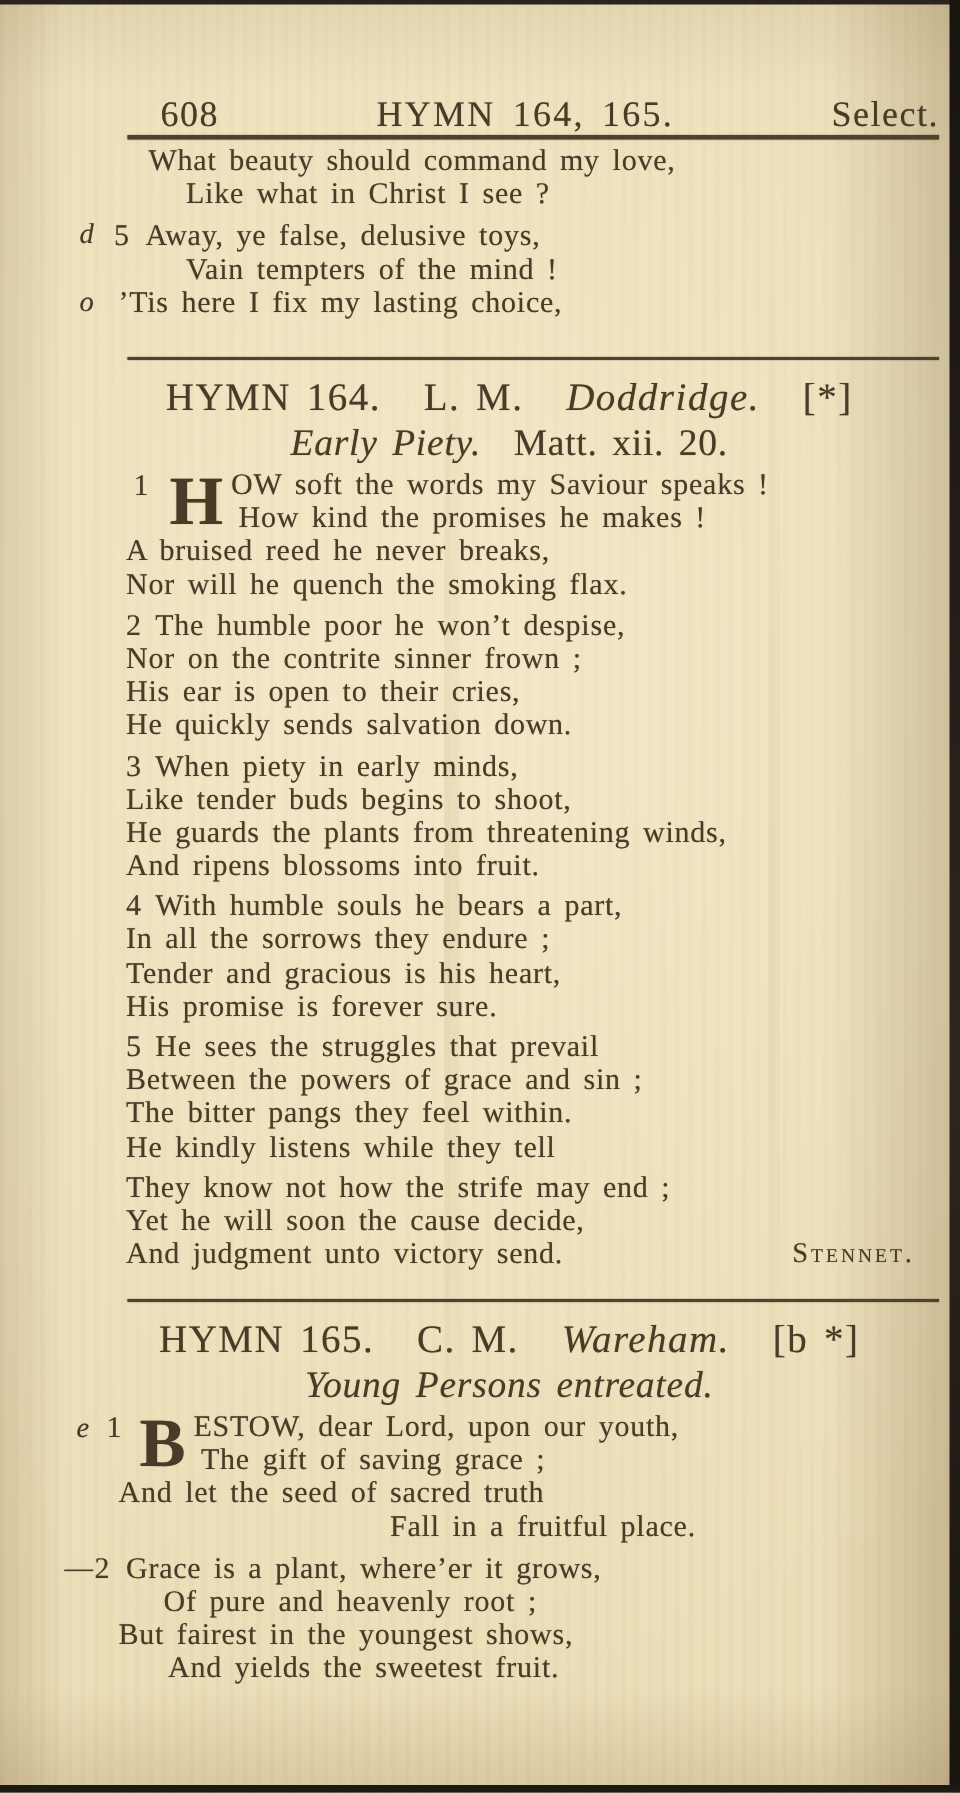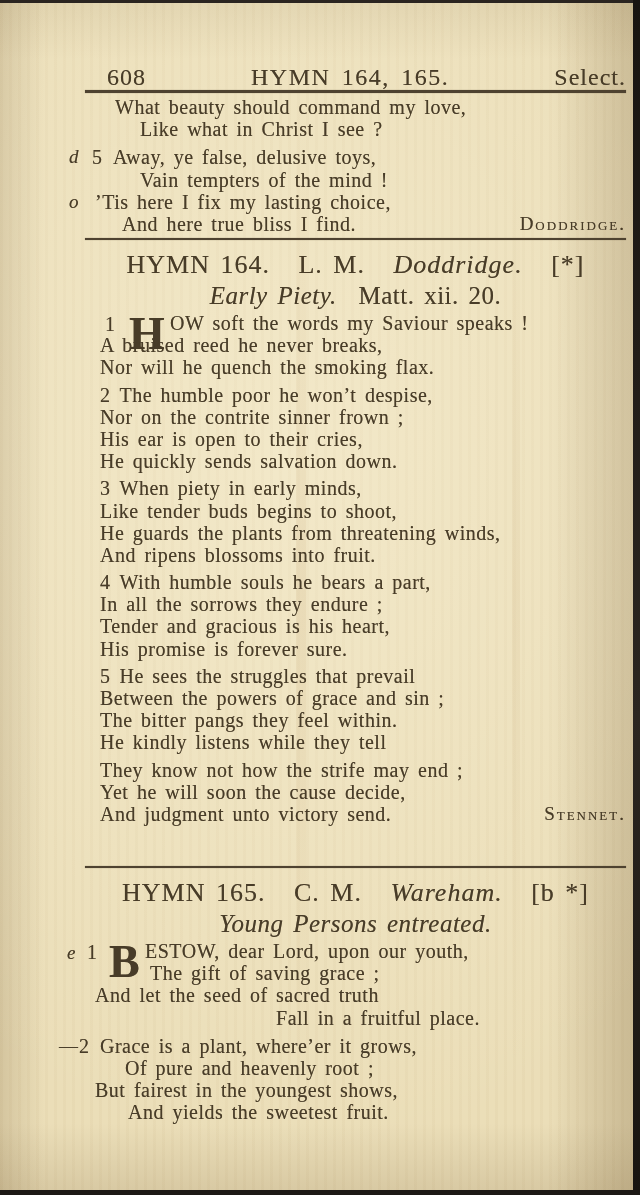--- a/index.html
+++ b/index.html
@@ -30,21 +30,21 @@
     display:flex;align-items:flex-start;justify-content:space-between;
     font-size:24px;letter-spacing:1px;
   }
   .running-head .pgnum{margin-left:22px;}
   .running-head .rh-title{letter-spacing:1.5px;word-spacing:4px;}
   .rule{position:absolute;left:85px;width:541px;height:2px;background:#4e4230;box-shadow:0 0 1px rgba(78,66,48,0.8);}
   .rule-head{top:90px;height:2.5px;}
   .rule-1{top:238px;}
   .rule-2{top:866px;}
 
-  .sec{position:absolute;left:85px;width:541px;}
+  .sec{position:absolute;left:69px;width:541px;}
   .sec-prev{top:96px;}
   .sec-164{top:248px;}
   .sec-165{top:876px;}
 
   .ln{position:relative;height:22.2px;line-height:22.2px;font-size:20px;letter-spacing:0.5px;word-spacing:3px;white-space:nowrap;}
   .gap{margin-top:6px;}
   .pl10{padding-left:10px;}.pl15{padding-left:15px;}.pl28{padding-left:28px;}
   .pl30{padding-left:30px;}.pl37{padding-left:37px;}.pl40{padding-left:40px;}
   .pl43{padding-left:43px;}.pl45{padding-left:45px;text-align:center;}.pl55{padding-left:55px;}
   .pl60{padding-left:60px;}.pl65{padding-left:65px;}.pl85{padding-left:85px;}.pl90{padding-left:90px;}
@@ -93,44 +93,41 @@
     <div class="ln gap">
       <span class="mk mk-d">d</span>
       <span class="vn-abs" style="left:7px;">5</span>
       <span class="pl28" style="display:inline-block;">Away, ye false, delusive toys,</span>
     </div>
     <div class="ln pl55">Vain tempters of the mind !</div>
     <div class="ln">
       <span class="mk mk-o">o</span>
       <span class="pl10" style="display:inline-block;">’Tis here I fix my lasting choice,</span>
     </div>
-    <div class="ln pl37">
-      <span>And here true bliss I find.</span>
-      <span class="attr">Doddridge.</span>
-    </div>
   </section>
 
   <div class="rule rule-1"></div>
 
   <section class="sec sec-164">
     <div class="hymn-heading">
       <span class="hsp">HYMN 164.</span>
       <span class="hsp">L. M.</span>
       <span class="hsp tune">Doddridge.</span>
       <span class="hsp">[*]</span>
     </div>
     <div class="hymn-subtitle">
       <span class="subject">Early Piety.</span>
       <span>Matt. xii. 20.</span>
     </div>
 
     <div class="verse verse-drop v164">
       <span class="vnum1">1</span>
       <span class="dropcap">H</span>
       <div class="ln pl85">OW soft the words my Saviour speaks !</div>
+      <div class="ln pl90">How kind the promises he makes !</div>
       <div class="ln pl15">A bruised reed he never breaks,</div>
       <div class="ln pl15">Nor will he quench the smoking flax.</div>
     </div>
 
     <div class="verse">
       <div class="ln pl15"><span class="num">2</span><span>The humble poor he won’t despise,</span></div>
       <div class="ln pl15">Nor on the contrite sinner frown ;</div>
       <div class="ln pl15">His ear is open to their cries,</div>
       <div class="ln pl15">He quickly sends salvation down.</div>
     </div>

